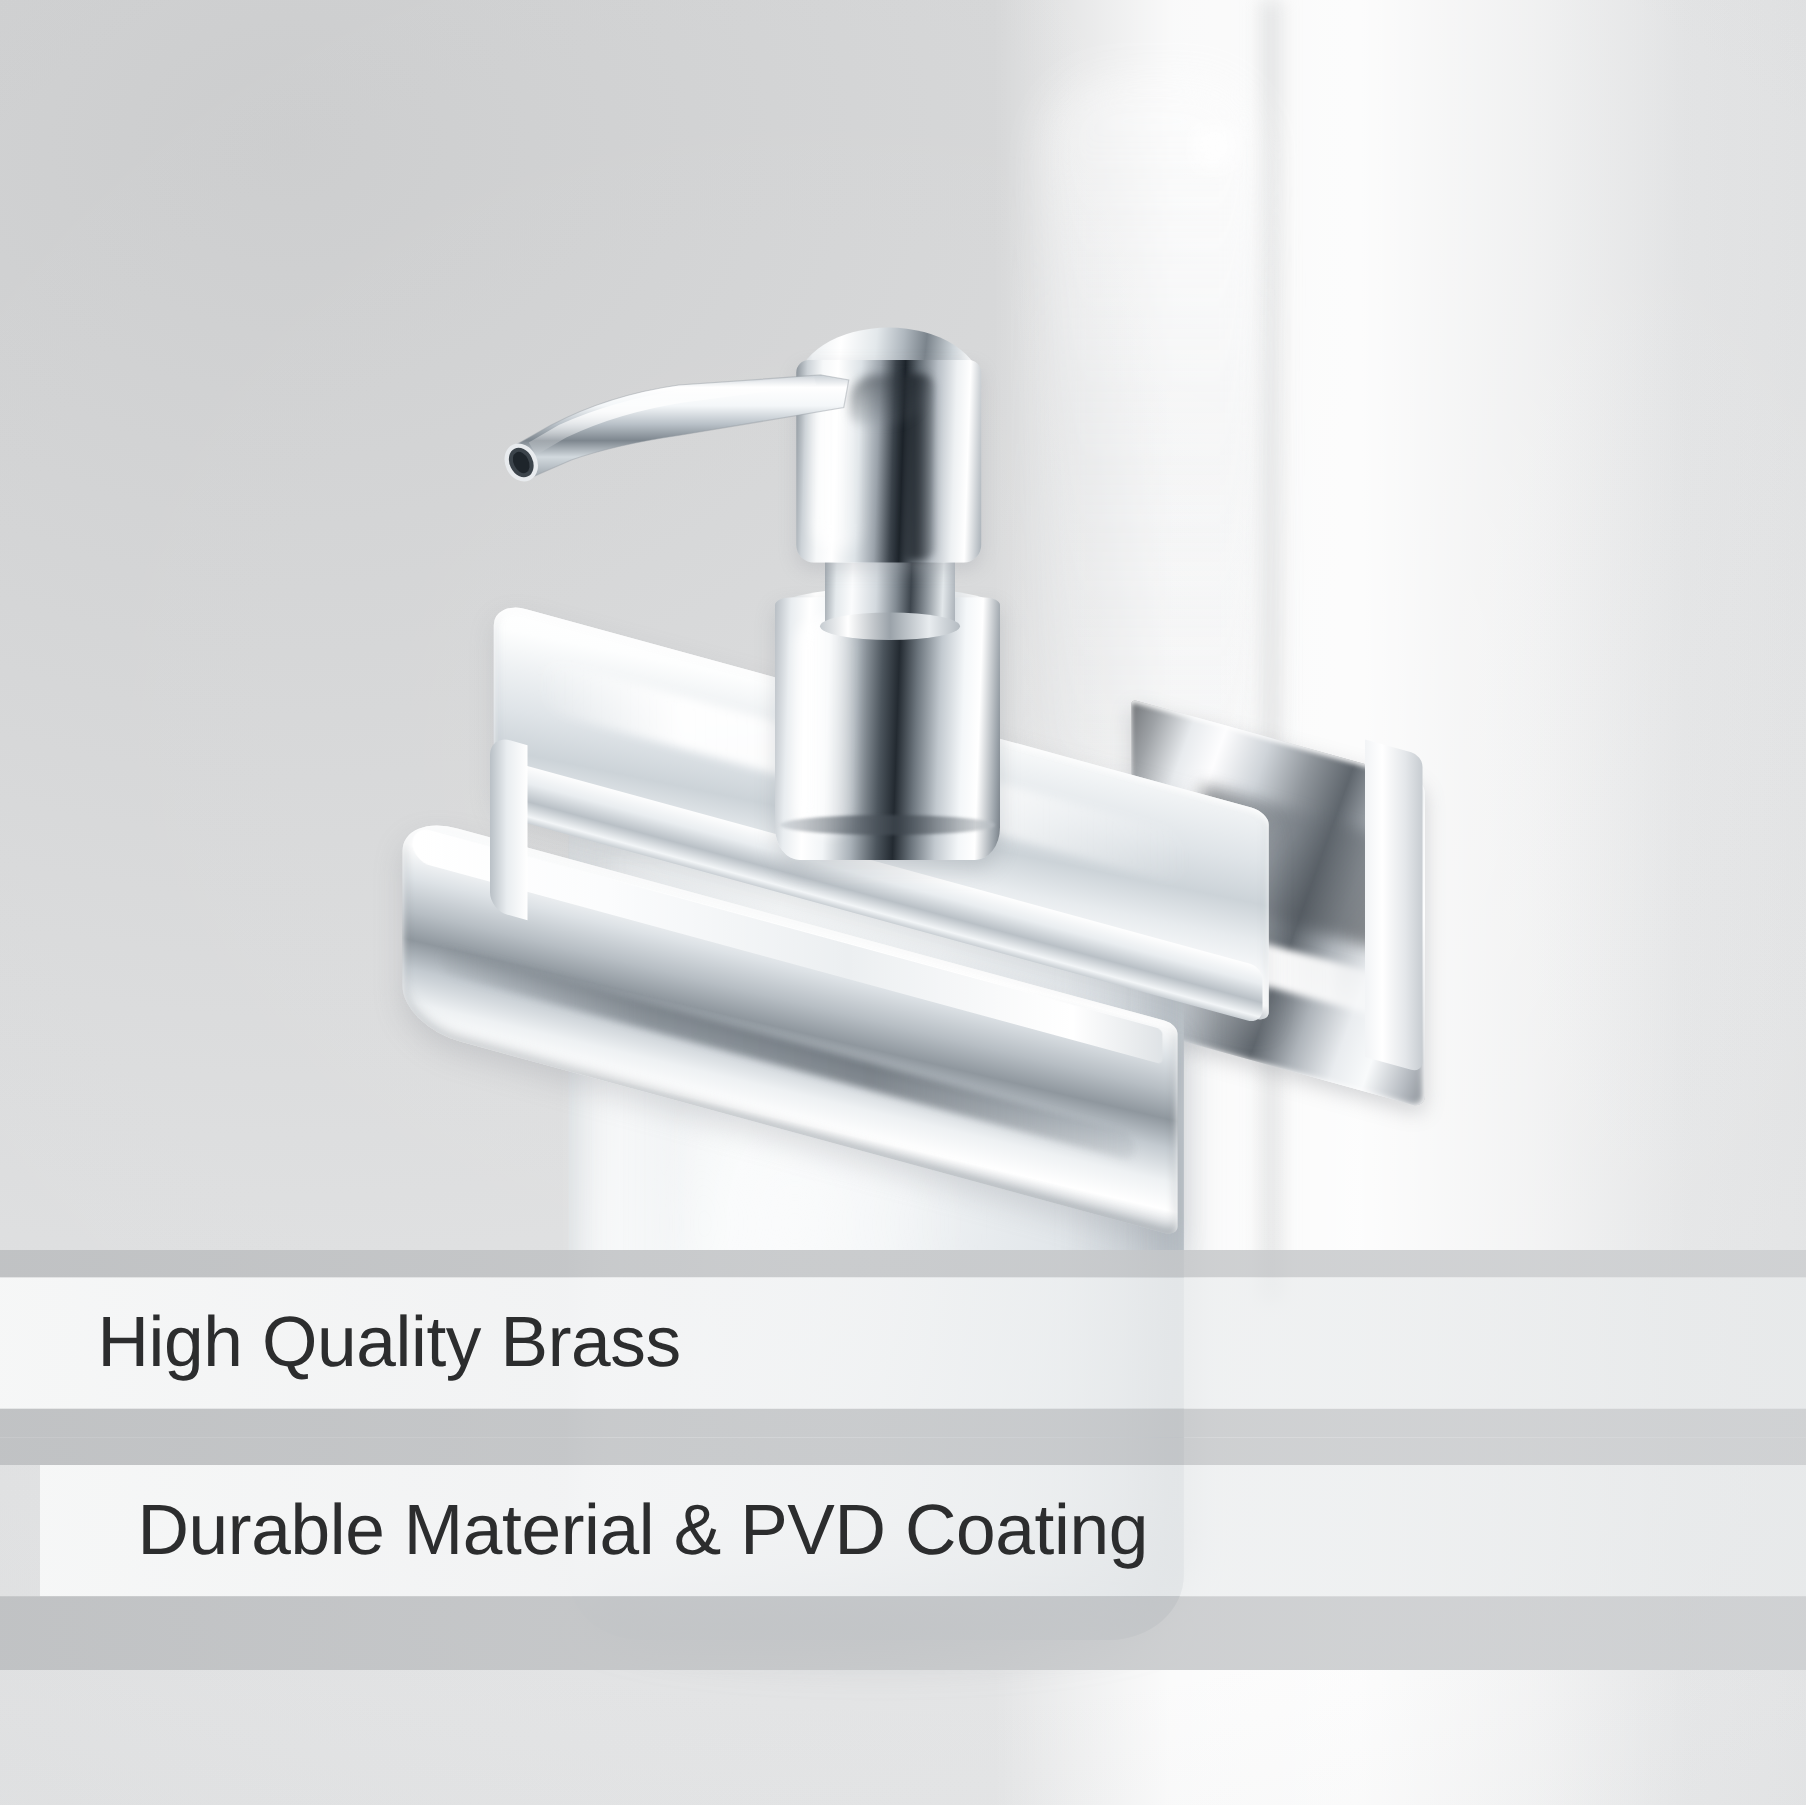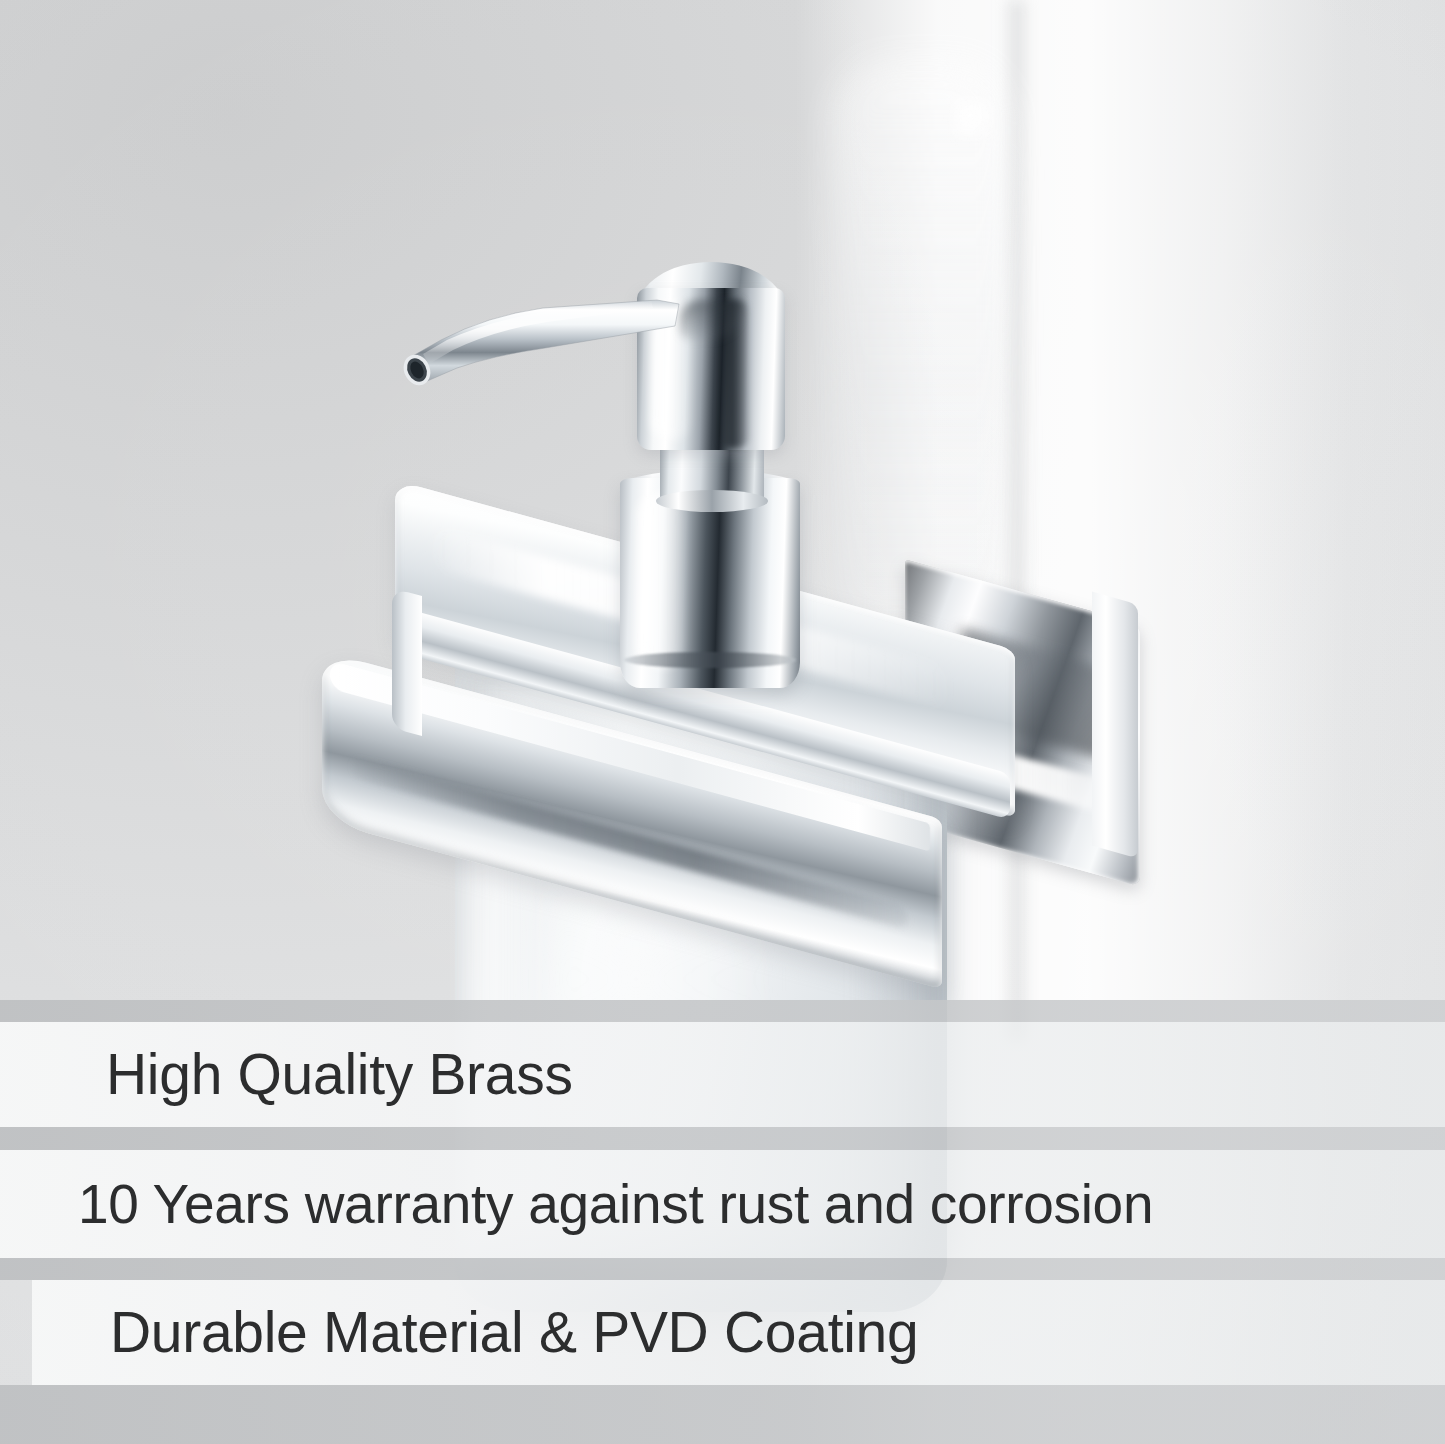--- a/index.html
+++ b/index.html
@@ -333,21 +333,21 @@
     position:relative;
     display:flex;
     align-items:center;
     background:linear-gradient(90deg,
       rgba(247,248,248,.94) 0%,
       rgba(243,244,245,.90) 34%,
       rgba(238,240,241,.82) 58%,
       rgba(235,237,238,.80) 78%,
       rgba(232,234,235,.86) 100%);
   }
-  .band-row.r1 { height:105px;padding-left:28px; }
+  .band-row.r1 { height:105px; }
   .band-row.r2 { height:108px; }
   .band-row.r3 { height:105px;margin-left:32px; }
 
   .feature-text {
     padding-left:78px;
     color:#2c2d2e;
     font-size:57px;
     line-height:1;
     font-weight:400;
     letter-spacing:-0.3px;
@@ -437,23 +437,20 @@
   <div class="banner-stack">
 
     <div class="band-sep s1"></div>
 
     <div class="band-row r1">
       <div class="feature-text">High Quality Brass</div>
     </div>
 
     <div class="band-sep s2"></div>
 
-    <div class="band-row r2">
-      <div class="feature-text">10 Years warranty against rust and corrosion</div>
-    </div>
 
     <div class="band-sep s3"></div>
 
     <div class="band-row r3">
       <div class="feature-text">Durable Material &amp; PVD Coating</div>
     </div>
 
     <div class="band-sep s4"></div>
   </div>
 

